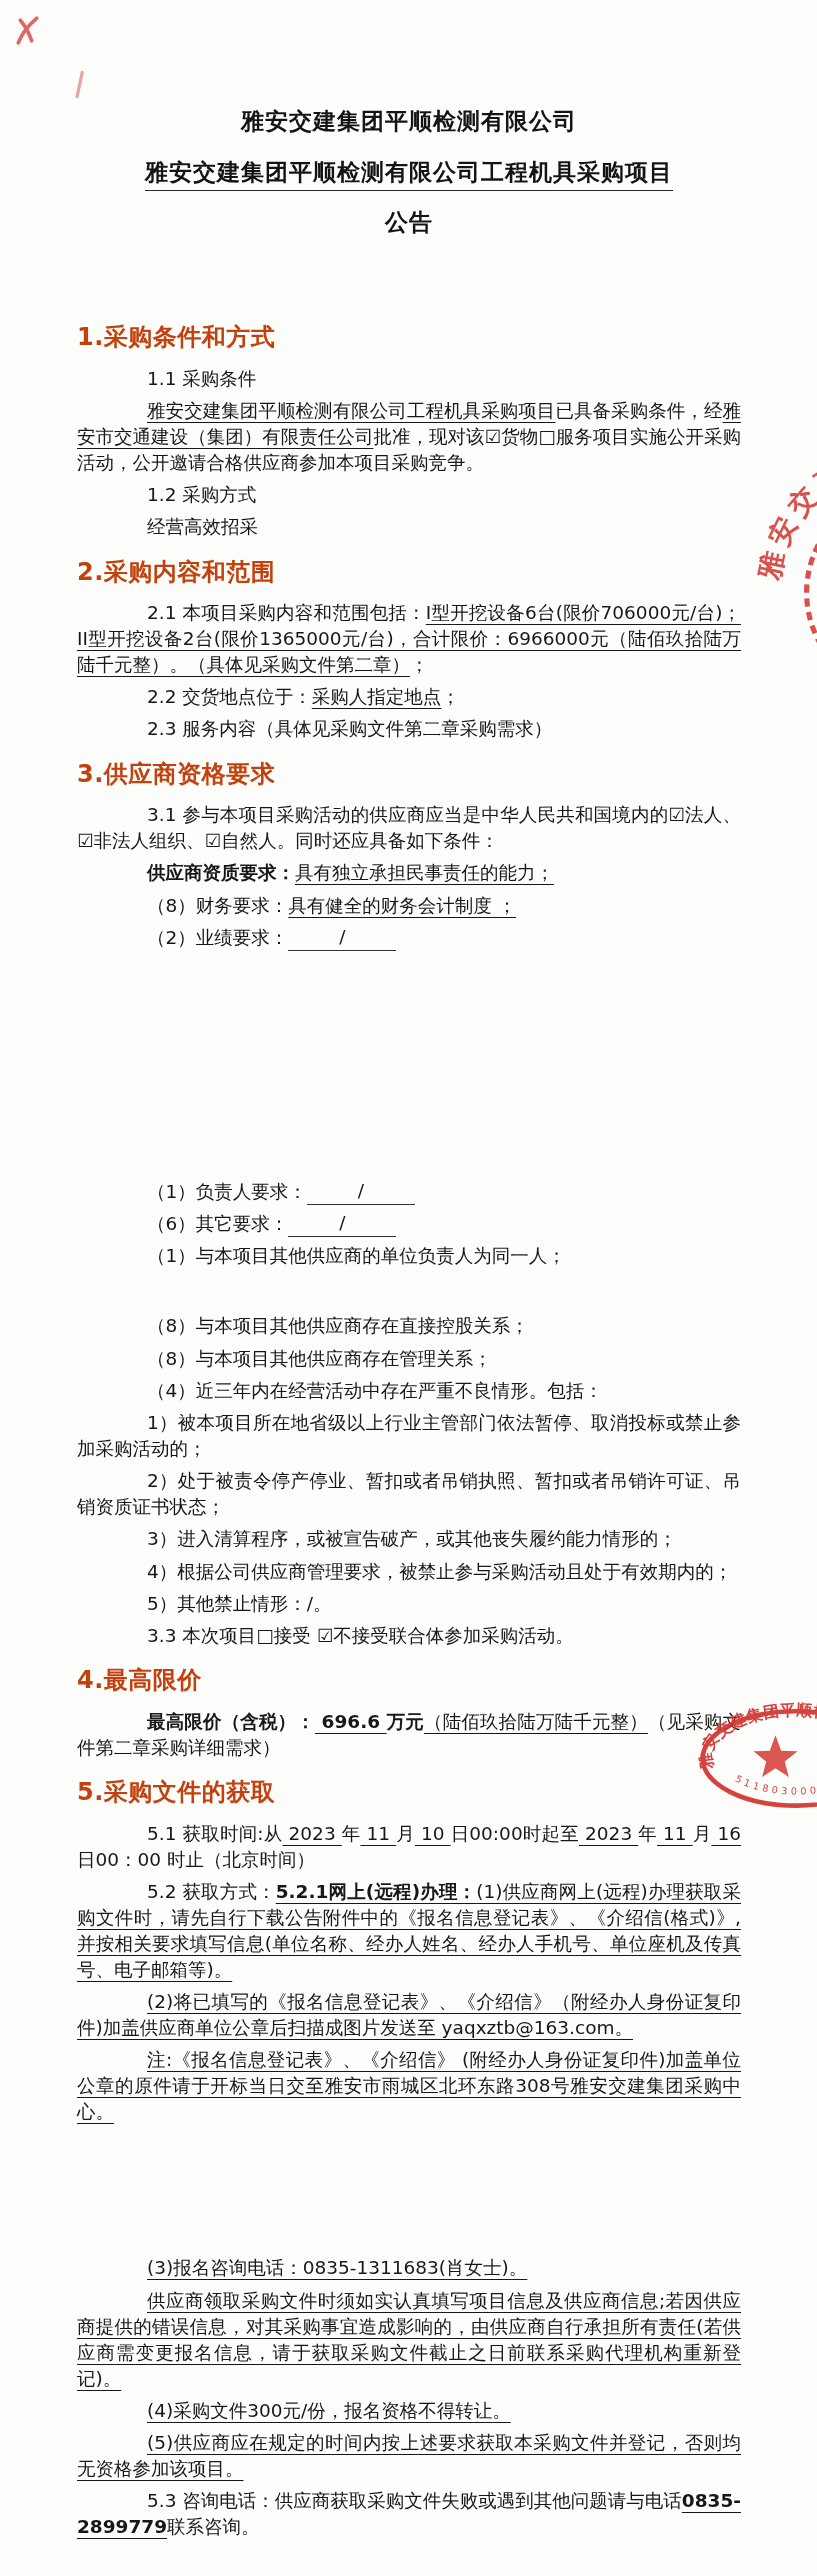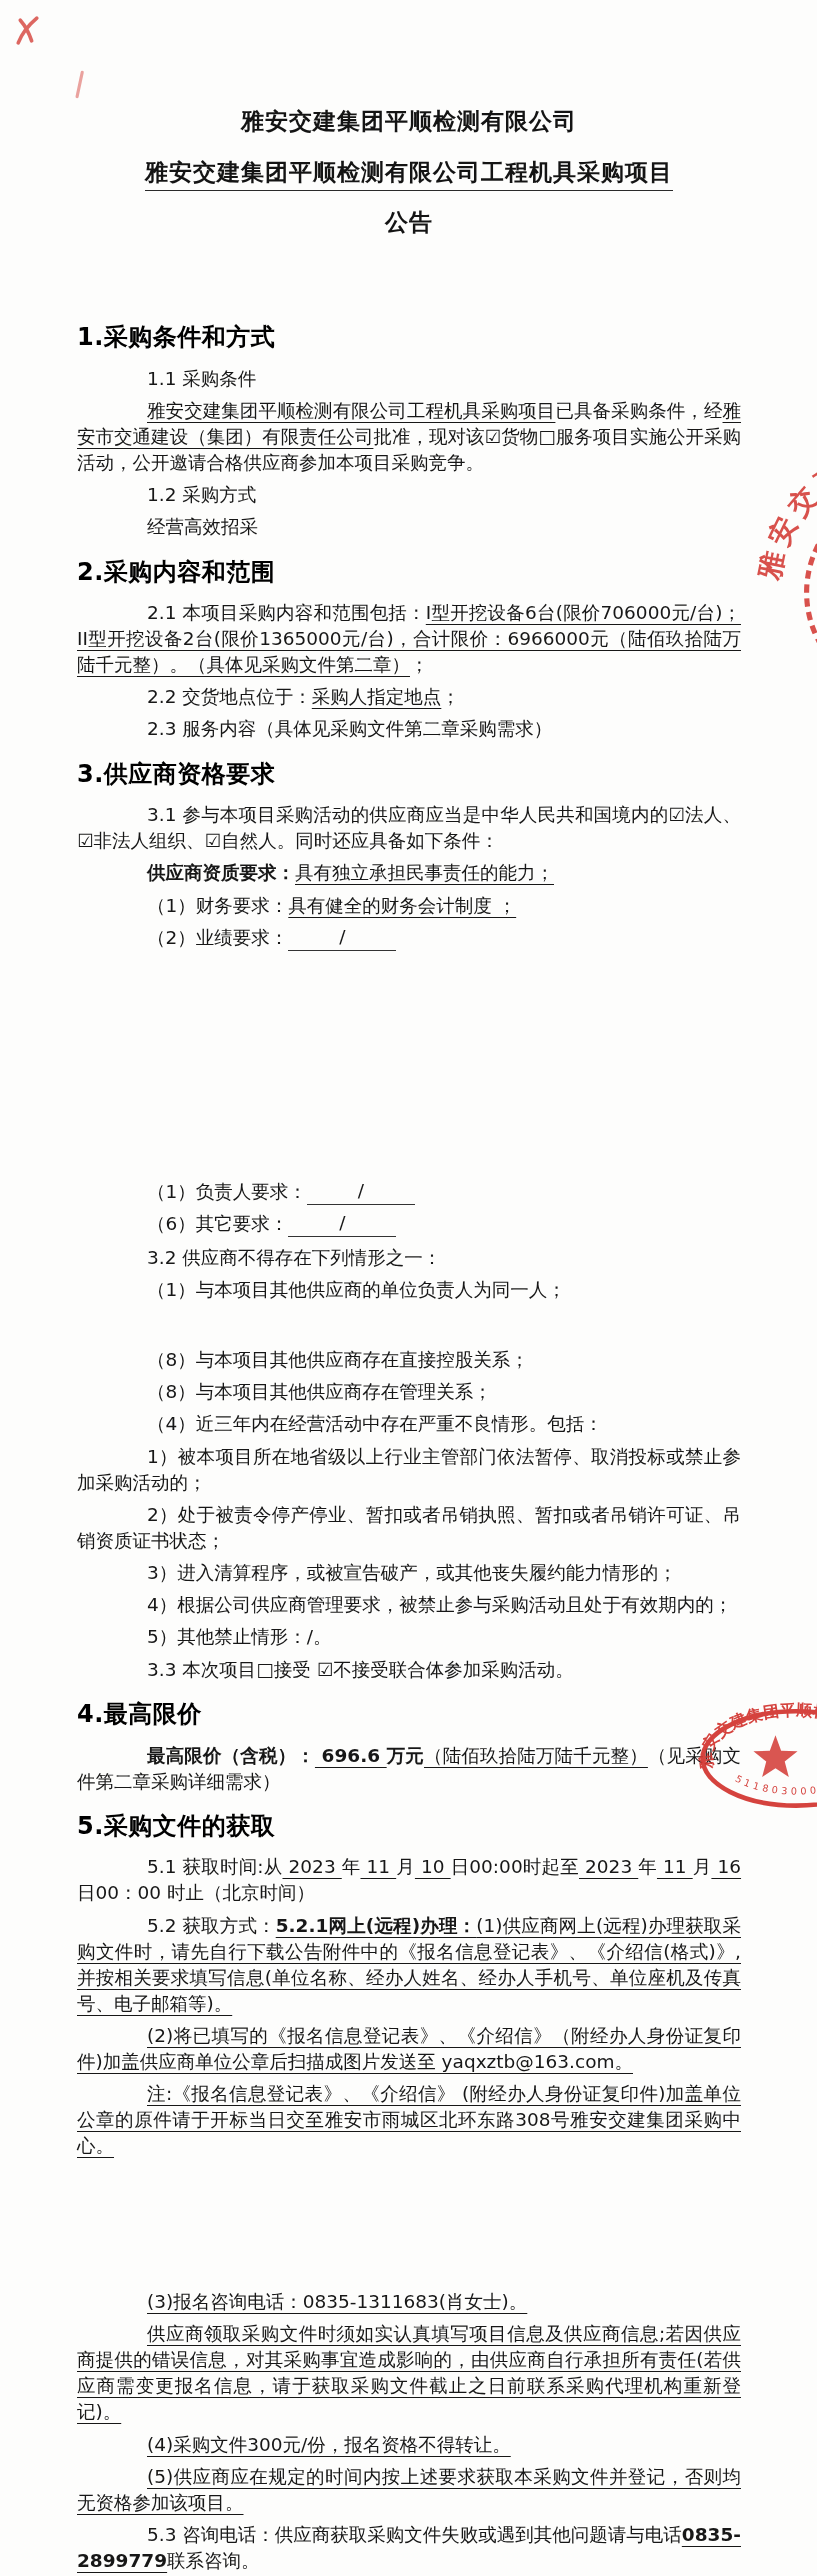--- a/index.html
+++ b/index.html
@@ -3,21 +3,21 @@
 <meta charset="utf-8">
 <style>
   html,body{margin:0;padding:0;background:#888;}
   .page{position:relative;width:818px;height:3467px;background:#fdfdfc;overflow:hidden;
         font-family:"DejaVu Sans","Liberation Sans",sans-serif;color:#171717;}
   .doc{padding:106px 77px 0 77px;}
   .titles{text-align:center;}
   .title{font-size:23px;font-weight:bold;letter-spacing:1px;margin-bottom:19.6px;color:#141414;}
   .title .u2{border-bottom:1.5px solid #2a2a2a;padding-bottom:5.2px;}
   .title-notice{margin-bottom:83px;}
-  .sec-h{font-size:24px;font-weight:bold;letter-spacing:0.5px;margin:15.5px 0 12.4px;color:#000000;}
+  .sec-h{font-size:24px;font-weight:bold;letter-spacing:0.5px;margin:15.5px 0 12.4px;color:#c2410c;}
   .para{font-size:18.5px;line-height:26px;margin:0 0 6.2px;text-indent:70px;text-align:justify;}
   .u{text-decoration:underline;text-underline-offset:4.6px;text-decoration-thickness:1px;}
   .b{font-weight:bold;}
   .blank{display:inline-block;text-indent:0;border-bottom:1px solid #333;text-align:center;
          height:24px;line-height:21.6px;vertical-align:bottom;}
   .stamp{position:absolute;z-index:3;pointer-events:none;}
   .stamp-a{left:750px;top:433px;width:319px;height:319px;opacity:.85;}
   .stamp-b{left:693px;top:1701px;width:206px;height:118px;opacity:.92;}
   .artifact{position:absolute;z-index:1;}
   .a1{left:14.4px;top:14.4px;width:26px;height:33px;}
@@ -47,26 +47,25 @@
         <div class="para"><span class="u">雅安交建集团平顺检测有限公司工程机具采购项目</span><span>已具备采购条件，经</span><span class="u">雅安市交通建设（集团）有限责任公司</span><span>批准，现对该☑货物□服务项目实施公开采购活动，公开邀请合格供应商参加本项目采购竞争。</span></div>
         <div class="para"><span>1.2 采购方式</span></div>
         <div class="para"><span>经营高效招采</span></div>
         <div class="sec-h"><span>2.采购内容和范围</span></div>
         <div class="para"><span>2.1 本项目采购内容和范围包括：</span><span class="u">I型开挖设备6台(限价706000元/台)；II型开挖设备2台(限价1365000元/台)，合计限价：6966000元（陆佰玖拾陆万陆千元整）。（具体见采购文件第二章）</span><span>；</span></div>
         <div class="para"><span>2.2 交货地点位于：</span><span class="u">采购人指定地点</span><span>；</span></div>
         <div class="para"><span>2.3 服务内容（具体见采购文件第二章采购需求）</span></div>
         <div class="sec-h"><span>3.供应商资格要求</span></div>
         <div class="para"><span>3.1 参与本项目采购活动的供应商应当是中华人民共和国境内的☑法人、☑非法人组织、☑自然人。同时还应具备如下条件：</span></div>
         <div class="para"><span class="b">供应商资质要求：</span><span class="u">具有独立承担民事责任的能力；</span></div>
-        <div class="para"><span>（1）财务要求：</span><span class="u">具有健全的财务会计制度 ；</span></div>
+        <div class="para"><span>（8）财务要求：</span><span class="u">具有健全的财务会计制度 ；</span></div>
         <div class="para"><span>（2）业绩要求：</span><span class="blank" style="width: 108px;">/</span></div>
         <div class="gap" style="height: 222px;"></div>
         <div class="para"><span>（1）负责人要求：</span><span class="blank" style="width: 108px;">/</span></div>
         <div class="para"><span>（6）其它要求：</span><span class="blank" style="width: 108px;">/</span></div>
-        <div class="para" style="margin-top: 7.7px;"><span>3.2 供应商不得存在下列情形之一：</span></div>
         <div class="para"><span>（1）与本项目其他供应商的单位负责人为同一人；</span></div>
         <div class="para" style="margin-top: 44px;"><span>（8）与本项目其他供应商存在直接控股关系；</span></div>
         <div class="para"><span>（8）与本项目其他供应商存在管理关系；</span></div>
         <div class="para"><span>（4）近三年内在经营活动中存在严重不良情形。包括：</span></div>
         <div class="para"><span>1）被本项目所在地省级以上行业主管部门依法暂停、取消投标或禁止参加采购活动的；</span></div>
         <div class="para"><span>2）处于被责令停产停业、暂扣或者吊销执照、暂扣或者吊销许可证、吊销资质证书状态；</span></div>
         <div class="para"><span>3）进入清算程序，或被宣告破产，或其他丧失履约能力情形的；</span></div>
         <div class="para"><span>4）根据公司供应商管理要求，被禁止参与采购活动且处于有效期内的；</span></div>
         <div class="para"><span>5）其他禁止情形：/。</span></div>
         <div class="para" style="margin-top: 4px;"><span>3.3 本次项目□接受 ☑不接受联合体参加采购活动。</span></div>

